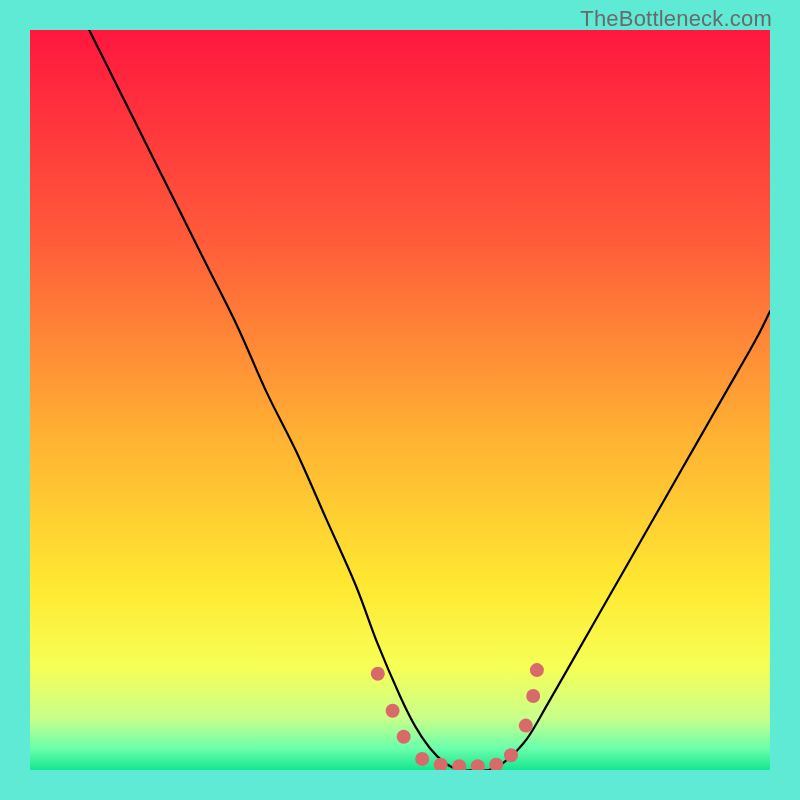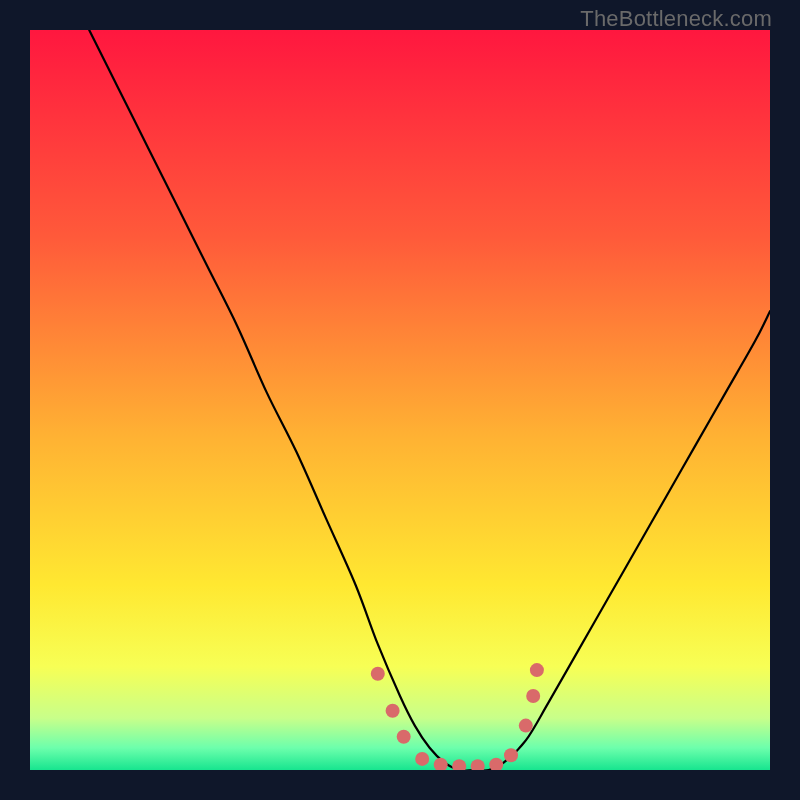--- a/index.html
+++ b/index.html
@@ -7,21 +7,21 @@
     padding: 0;
     width: 800px;
     height: 800px;
     overflow: hidden;
     background: #000;
     font-family: Arial, Helvetica, sans-serif;
   }
   .frame {
     position: absolute;
     inset: 0;
-    background: #0f172a;
+    background: #5eead4;
   }
   .plot-area {
     position: absolute;
     left: 30px;
     top: 30px;
     width: 740px;
     height: 740px;
     overflow: hidden;
   }
   .gradient-fill {

